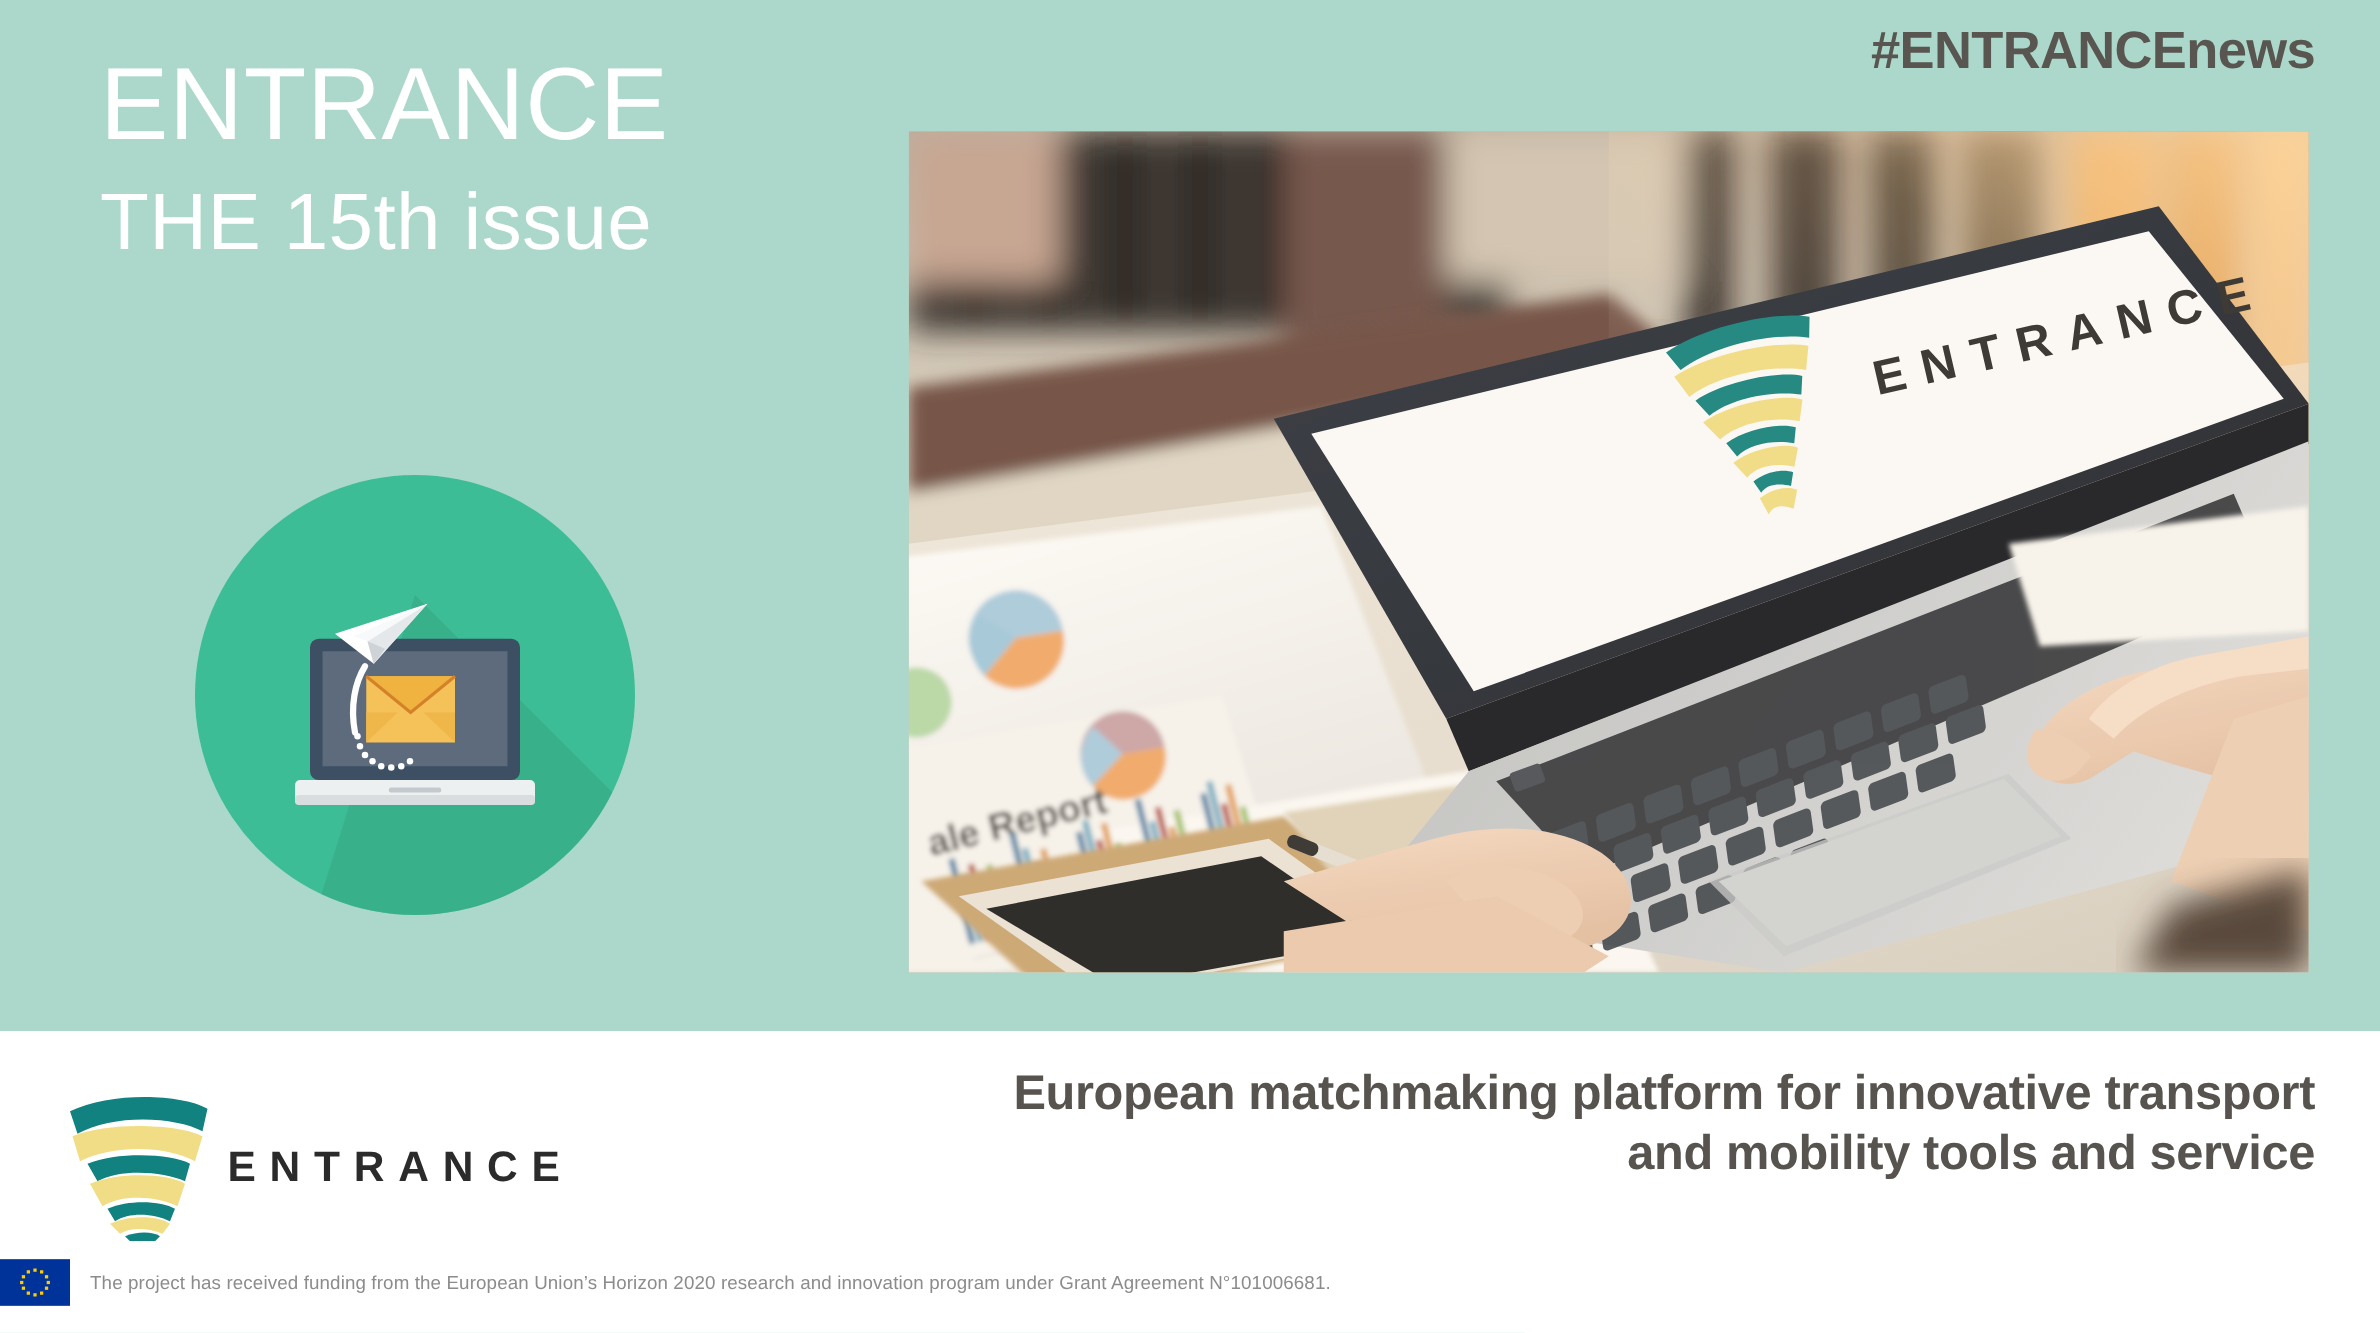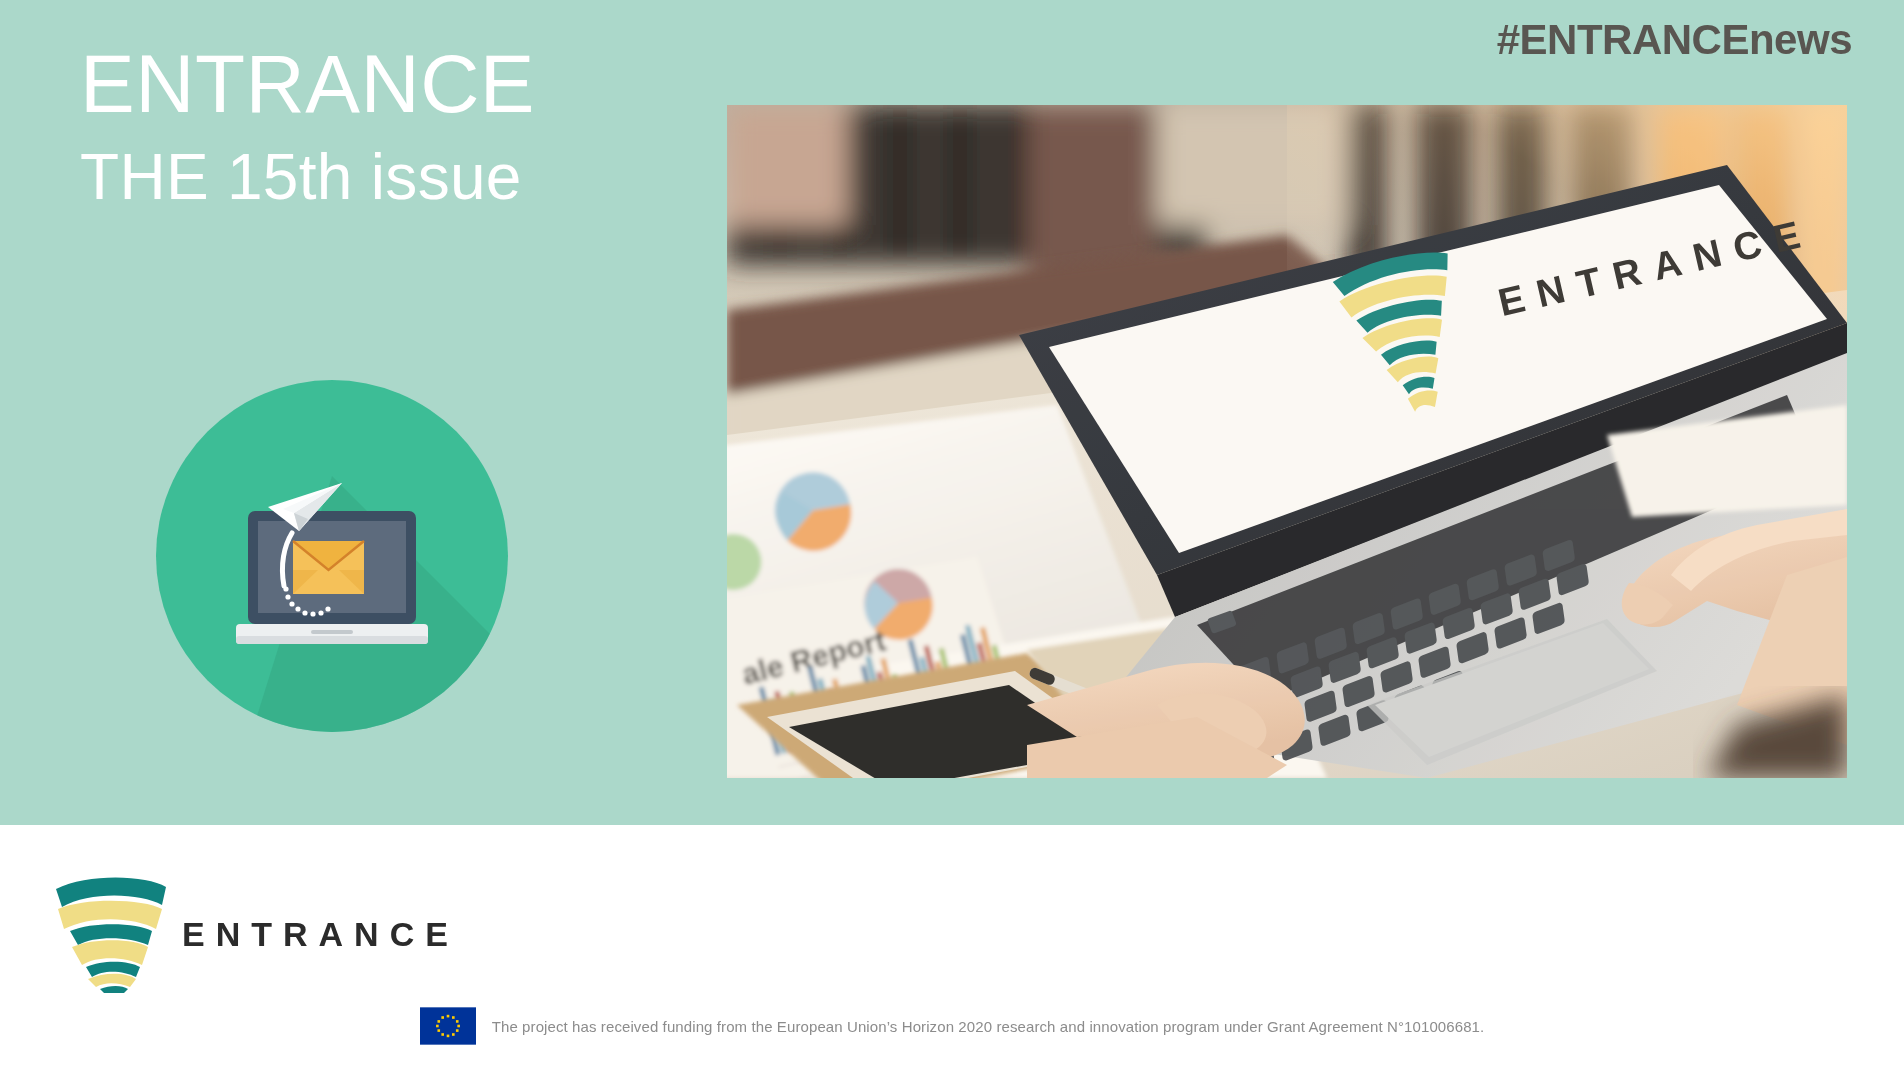--- a/index.html
+++ b/index.html
@@ -41,21 +41,21 @@
   .brand .mark svg { width:100%; height:100%; display:block; }
   .brand .word { font-size:34px; font-weight:bold; color:#2b2b2b;
                  letter-spacing:11px; }
 
   .tagline { position:absolute; right:52px; top:26px; width:1320px; text-align:right;
              color:#57544f; font-size:39px; font-weight:bold; line-height:1.22;
              letter-spacing:-0.3px; }
   .tagline span { display:block; }
 
   .funding { position:absolute; left:0; top:182px; width:1904px;
-             display:flex; justify-content:center; align-items:center; gap:16px; }
+             display:flex; align-items:center; gap:16px; }
   .eu-flag { width:56px; height:38px; flex:0 0 auto; }
   .eu-flag svg { width:100%; height:100%; display:block; }
   .funding-text { font-size:15px; color:#8c8c8c; white-space:nowrap; letter-spacing:0.1px; }
 </style>
 </head>
 <body>
 
 <div id="banner">
 
   <div class="mint-band">
@@ -411,20 +411,24 @@
           <path d="M22 56 C46 46 90 48 104 56 L100 70 C82 62 48 60 30 70 Z" fill="#11827f"></path>
           <path d="M24 72 C48 62 88 64 100 72 L94 90 C78 82 50 80 34 90 Z" fill="#f0dd86"></path>
           <path d="M38 92 C56 84 82 86 92 92 L88 102 C76 96 56 94 44 102 Z" fill="#11827f"></path>
           <path d="M40 104 C58 96 80 98 88 104 L82 112 C72 108 58 106 48 112 Z" fill="#f0dd86"></path>
           <path d="M52 114 C62 110 74 110 80 114 L76 118 L56 118 Z" fill="#11827f"></path>
         </svg>
       </span>
       <span class="word">ENTRANCE</span>
     </div>
 
+    <div class="tagline">
+      <span>European matchmaking platform for innovative transport</span>
+      <span>and mobility tools and service</span>
+    </div>
 
     <div class="funding">
       <span class="eu-flag">
         <svg viewBox="0 0 60 40" xmlns="http://www.w3.org/2000/svg">
           <rect width="60" height="40" fill="#003399"></rect>
           <g fill="#ffcc00">
             <rect x="28.6" y="8.0" width="2.8" height="2.8"></rect>
             <rect x="34.3" y="9.5" width="2.8" height="2.8"></rect>
             <rect x="38.5" y="13.7" width="2.8" height="2.8"></rect>
             <rect x="40.0" y="18.6" width="2.8" height="2.8"></rect>

